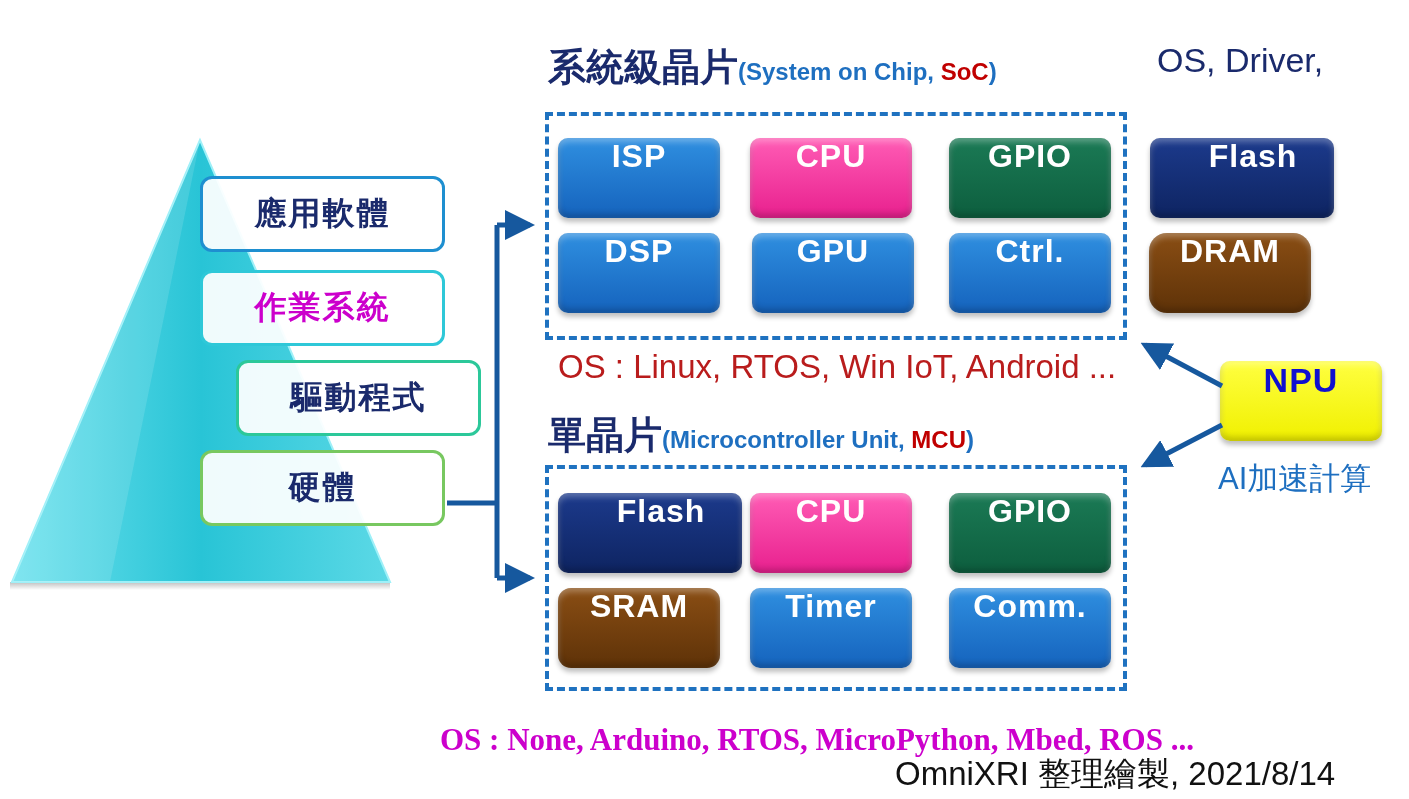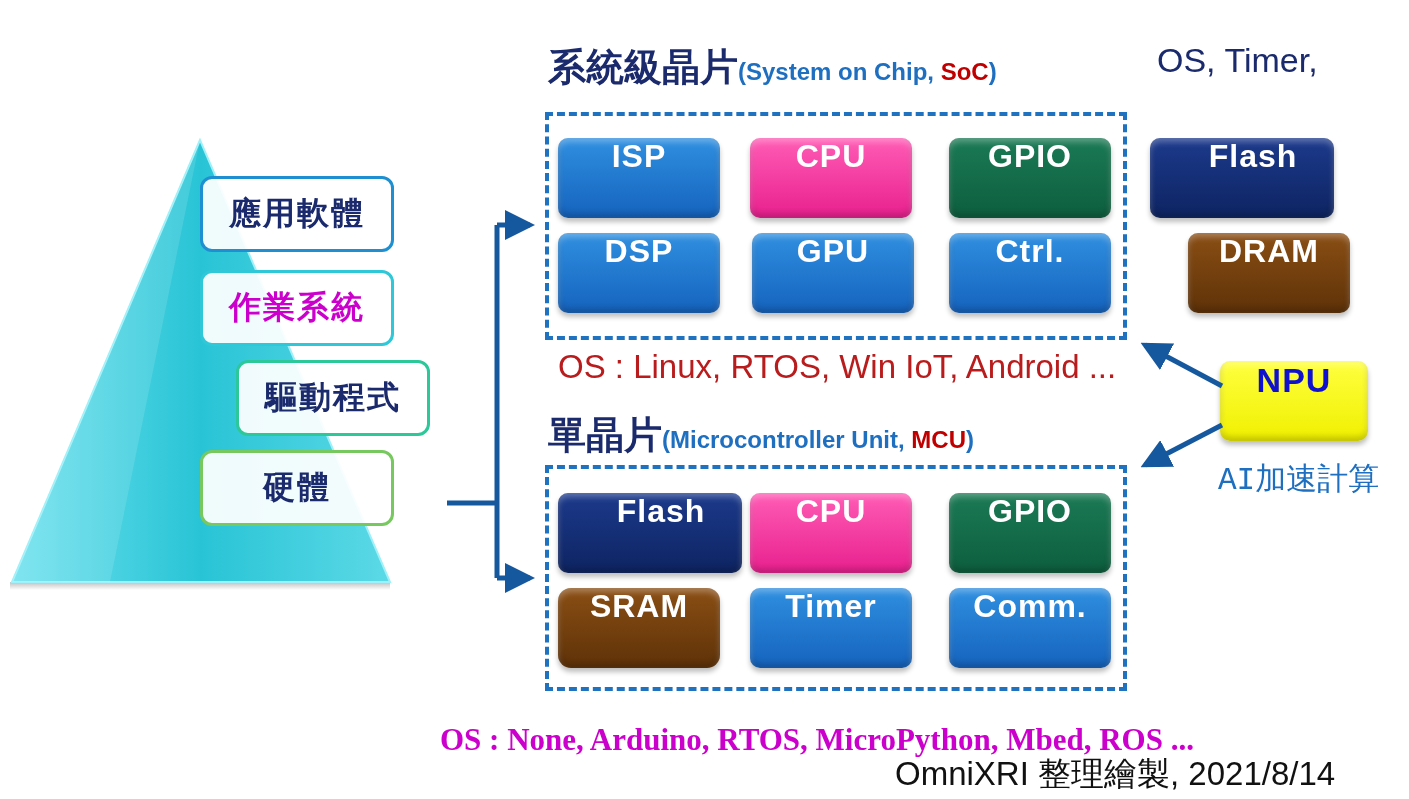--- a/index.html
+++ b/index.html
@@ -3,21 +3,21 @@
 <meta charset="utf-8">
 <style>
   html, body { margin: 0; padding: 0; background: #ffffff; }
   body { width: 1409px; height: 799px; position: relative; overflow: hidden;
          font-family: "DejaVu Sans", sans-serif; }
   .abs { position: absolute; }
 
   
   #pyramid { position: absolute; left: 0; top: 130px; width: 420px; height: 470px; }
 
-  .layer { position: absolute; left: 200px; width: 194px; height: 76px;
+  .layer { position: absolute; left: 200px; width: 245px; height: 76px;
            border-radius: 12px; background: rgba(255,255,255,0.93);
            border: 3px solid; box-sizing: border-box;
            display: flex; align-items: center; justify-content: center;
            font-size: 32px; font-weight: bold; letter-spacing: 2px; }
   .layer span { font-family: "DejaVu Sans", sans-serif; }
 
   
   .title-cjk { color: #1a2a6c; font-weight: bold; font-size: 38px; }
   .title-en { color: #1e6fc0; font-size: 24px; font-family: "Liberation Sans", sans-serif; font-weight: bold; }
   .title-red { color: #c00000; }
@@ -36,21 +36,21 @@
           font-family: "Liberation Sans", sans-serif; letter-spacing: 1px;
           box-shadow: 0 4px 5px rgba(0,0,0,0.25), inset 0 4px 6px rgba(255,255,255,0.3), inset 0 -4px 6px rgba(0,0,0,0.2); }
   .c-blue   { background: linear-gradient(#2f8fe0, #1563bd); }
   .c-pink   { background: linear-gradient(#ff5cb5, #e8208e); }
   .c-green  { background: linear-gradient(#1b7a55, #0d5e3e); }
   .c-navy   { background: linear-gradient(#1c3a8c, #0e2461); padding-left: 22px; }
   .c-brown  { background: linear-gradient(#8a4e14, #5e3208); }
   .c-yellow { background: linear-gradient(#ffff40, #f0f000); color: #1010d0;
               font-size: 34px; }
 
-  .ai-label { color: #1e6fc0; font-size: 31px; font-family: Liberation Mono, monospace; }
+  .ai-label { color: #1e6fc0; font-size: 31px; font-family: Liberation Sans, sans-serif; }
   .credit { color: #111111; font-size: 33px; font-family: "Liberation Sans", sans-serif; }
 
   svg.overlay { position: absolute; left: 0; top: 0; width: 1409px; height: 799px; pointer-events: none; }
 </style>
 </head>
 <body>
 
 <svg id="pyramid" viewBox="0 0 420 470">
   <defs>
     <linearGradient id="pyrG" x1="0" y1="0" x2="1" y2="0">
@@ -79,21 +79,21 @@
 </div>
 <div class="layer" style="top: 450px; border-color: rgb(120, 200, 96); color: rgb(26, 42, 108);">
   <span>硬體</span>
 </div>
 
 <div class="abs" style="left:548px; top:42px; white-space:nowrap;">
   <span class="title-cjk">系統級晶片</span><span class="title-en">(System on Chip, </span><span class="title-en title-red">SoC</span><span class="title-en">)</span>
 </div>
 
 <div class="abs note" style="left:1157px; top:40px;">
-  <div>OS, Timer,</div>
+  <div>OS, Driver,</div>
 </div>
 
 <div class="dashed-box" style="left:545px; top:112px; width:582px; height:228px;"></div>
 
 <div class="chip c-blue" style="left:558px; top:138px;">
     <span>ISP</span>
   </div>
 <div class="chip c-pink" style="left:750px; top:138px;">
     <span>CPU</span>
   </div>
@@ -106,21 +106,21 @@
 <div class="chip c-blue" style="left:752px; top:233px;">
     <span>GPU</span>
   </div>
 <div class="chip c-blue" style="left:949px; top:233px;">
     <span>Ctrl.</span>
   </div>
 
 <div class="chip c-navy" style="left:1150px; top:138px;">
     <span>Flash</span>
   </div>
-<div class="chip c-brown" style="left:1188px; top:233px;">
+<div class="chip c-brown" style="left:1149px; top:233px;border-radius:18px;">
     <span>DRAM</span>
   </div>
 
 <div class="abs os-line" style="left:558px; top:348px; white-space:nowrap;">OS : Linux, RTOS, Win IoT, Android ...</div>
 
 <div class="abs" style="left:548px; top:410px; white-space:nowrap;">
   <span class="title-cjk">單晶片</span><span class="title-en">(Microcontroller Unit, </span><span class="title-en title-red">MCU</span><span class="title-en">)</span>
 </div>
 
 <div class="dashed-box" style="left:545px; top:465px; width:582px; height:226px;"></div>
@@ -139,21 +139,21 @@
   </div>
 <div class="chip c-blue" style="left:750px; top:588px;">
     <span>Timer</span>
   </div>
 <div class="chip c-blue" style="left:949px; top:588px;">
     <span>Comm.</span>
   </div>
 
 <div class="abs os-line-serif" style="left:440px; top:697px; white-space:nowrap;">OS : None, Arduino, RTOS, MicroPython, Mbed, ROS ...</div>
 
-<div class="chip c-yellow" style="left:1220px; top:361px; width:148px; height:80px;">
+<div class="chip c-yellow" style="left:1220px; top:361px; width:162px; height:80px;">
     <span>NPU</span>
   </div>
 <div class="abs ai-label" style="left:1218px; top:458px; white-space:nowrap;">AI加速計算</div>
 
 <div class="abs credit" style="left:895px; top:752px; white-space:nowrap;">OmniXRI 整理繪製, 2021/8/14</div>
 
 <svg class="overlay">
   <defs>
     <marker id="ah" markerWidth="6" markerHeight="6" refX="5" refY="3" orient="auto" markerUnits="strokeWidth">
       <path d="M0,0 L6,3 L0,6 Z" fill="#16589e"></path>

